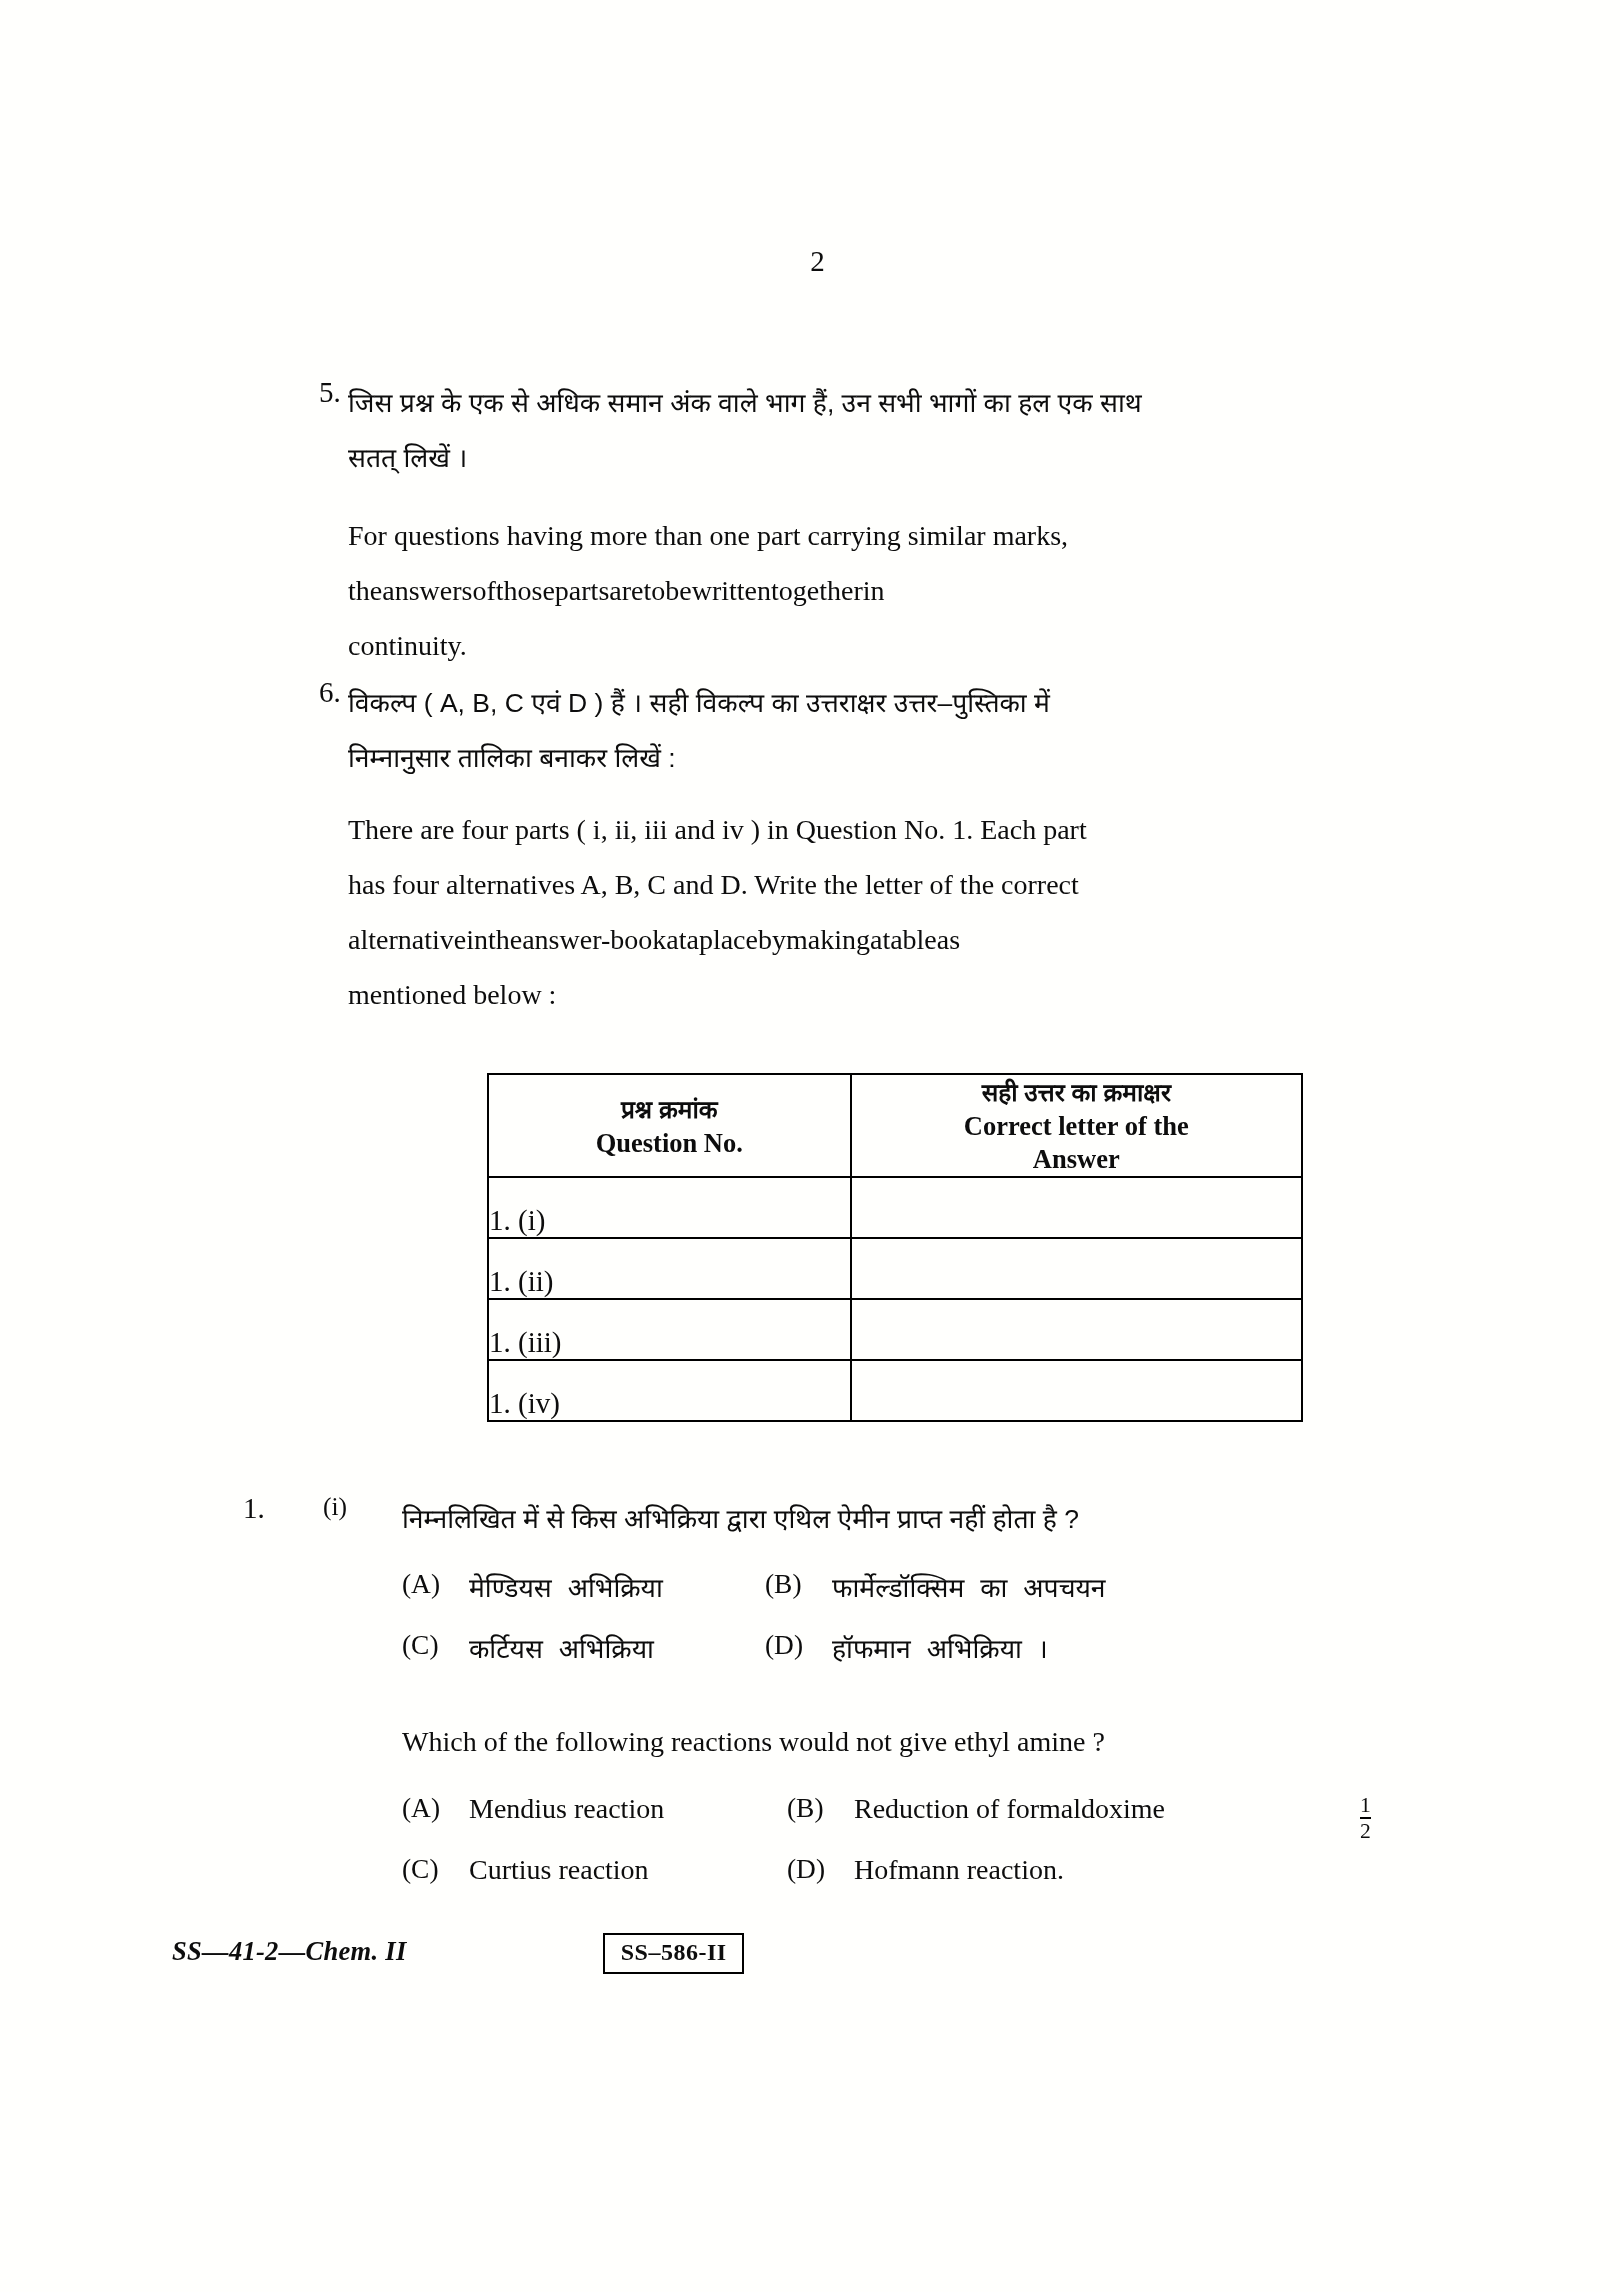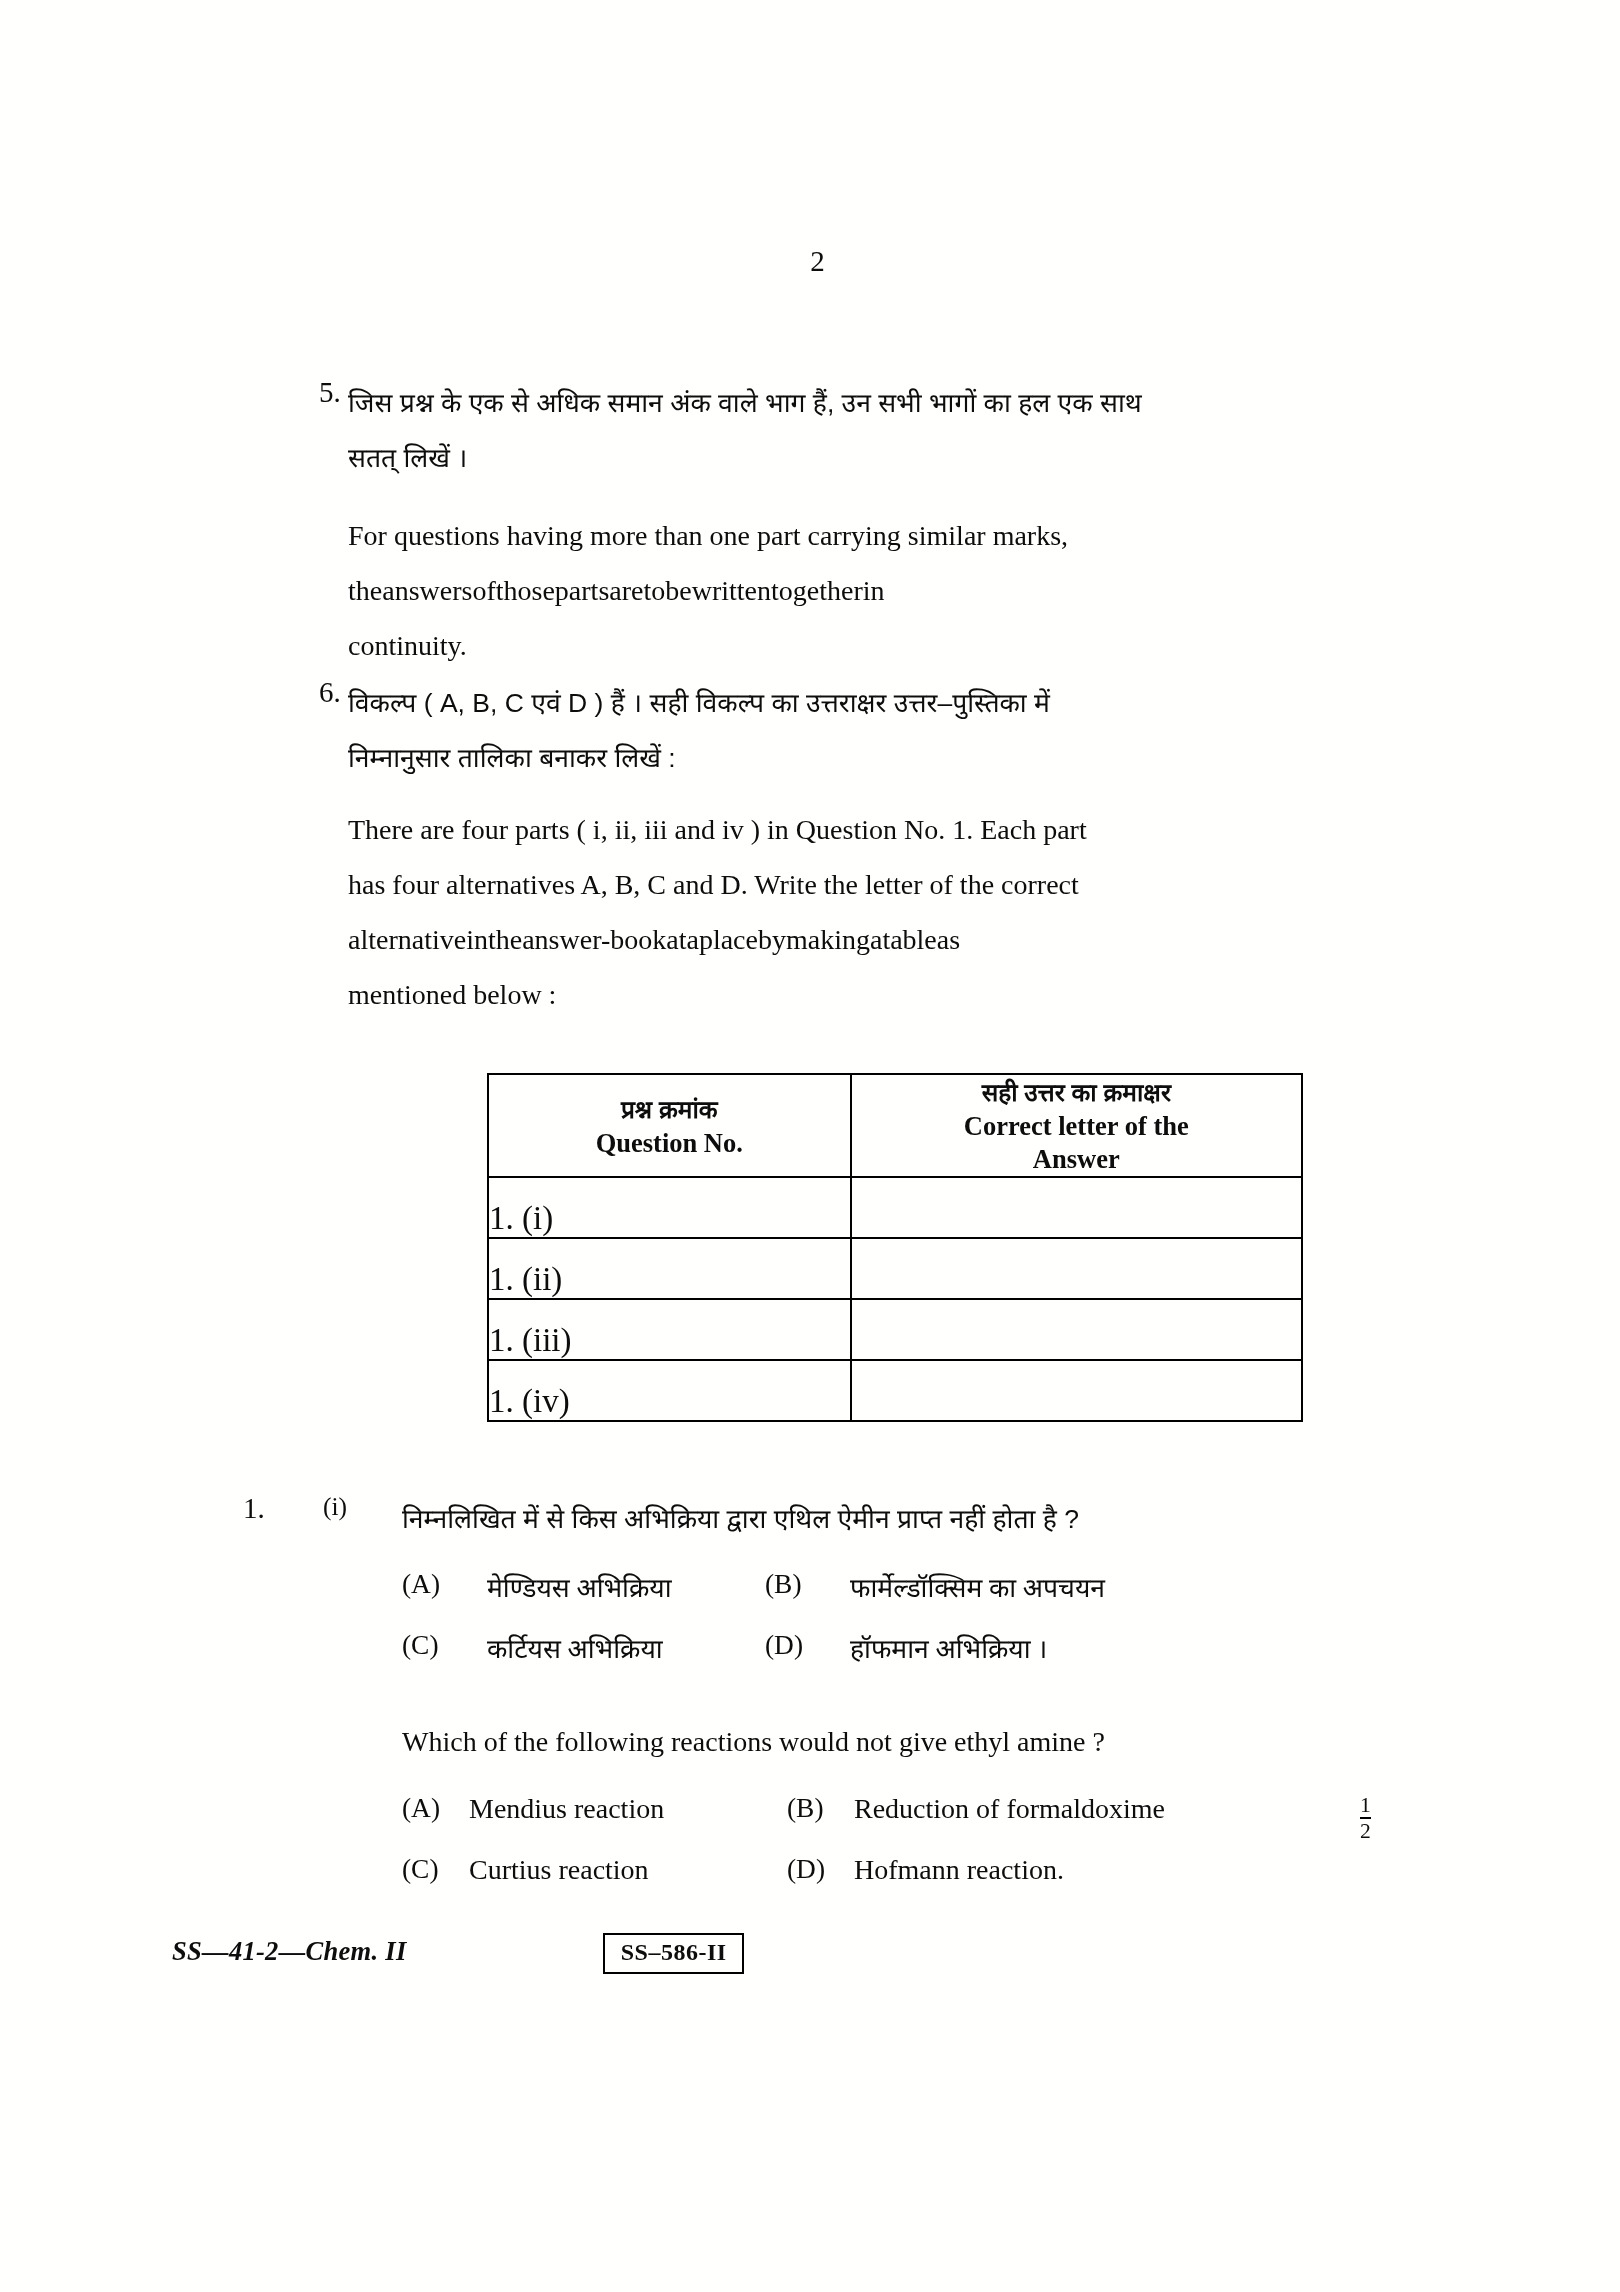--- a/index.html
+++ b/index.html
@@ -91,21 +91,21 @@
     line-height: 35px;
   }
   .hd-en {
     font-family: "Liberation Serif", "DejaVu Serif", serif;
     font-size: 26.5px;
     font-weight: bold;
     line-height: 33px;
   }
   .row-cell {
     height: 59px;
-    font-size: 33px;
+    font-size: 29px;
     padding-left: 11.8px;
     vertical-align: bottom;
     padding-bottom: 5.9px;
   }
   .row-cell-empty { height: 59px; }
 
   
   .qblock {
     position: absolute;
     left: 0;
@@ -142,24 +142,23 @@
     display: flex;
   }
   .opt.left  { left: 0px; }
   .opt.right { left: 363px; }
   .opt-lbl {
     width: 67px;
     flex: 0 0 67px;
     font-size: 27.4px;
   }
   .opt-txt-hi {
-    font-family: Liberation Serif, serif;
+    font-family: Liberation Mono, monospace;
     font-size: 26.5px;
     white-space: nowrap;
-    margin-left: 18px;
   }
   .opt-txt-en {
     font-size: 28px;
     white-space: nowrap;
   }
   .opt.right.en { left: 385px; }
 
   
   .marks {
     position: absolute;

